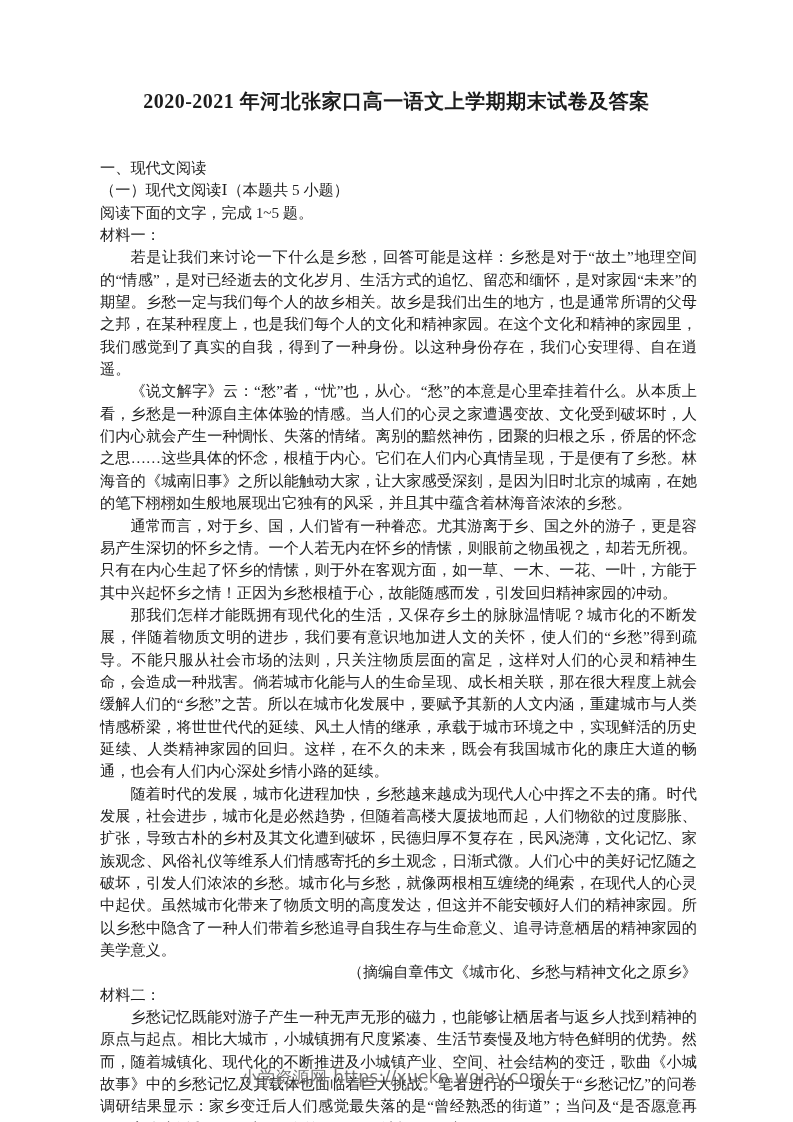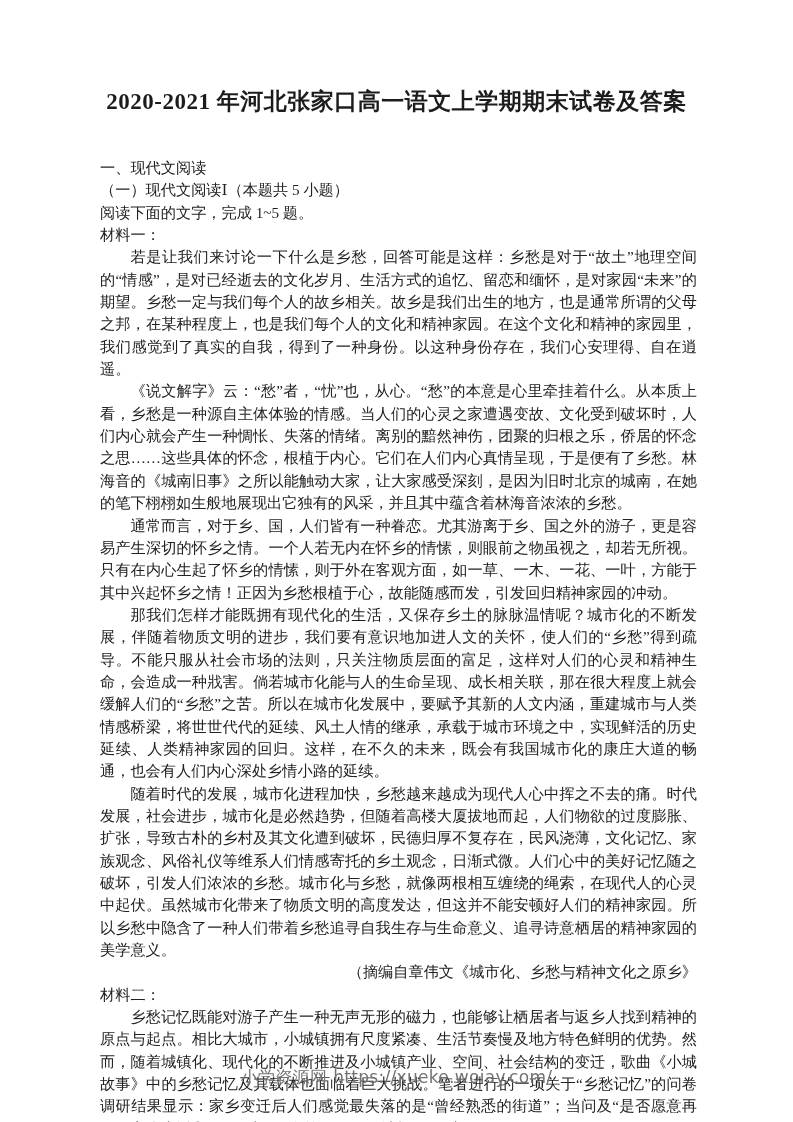--- a/index.html
+++ b/index.html
@@ -13,21 +13,21 @@
     height: 1122px;
     background: #ffffff;
     overflow: hidden;
     font-family: "Liberation Serif", "DejaVu Serif", serif;
     color: #212121;
   }
   .doc-title {
     margin: 0;
     padding: 88px 60px 0 60px;
     text-align: center;
-    font-size: 23px;
+    font-size: 20px;
     line-height: 27px;
     font-weight: bold;
     color: #1c1c1c;
     letter-spacing: 0.5px;
   }
   .content {
     margin-top: 42px;
     padding: 0 96px 0 100px;
     font-size: 15.2px;
     line-height: 22.35px;

